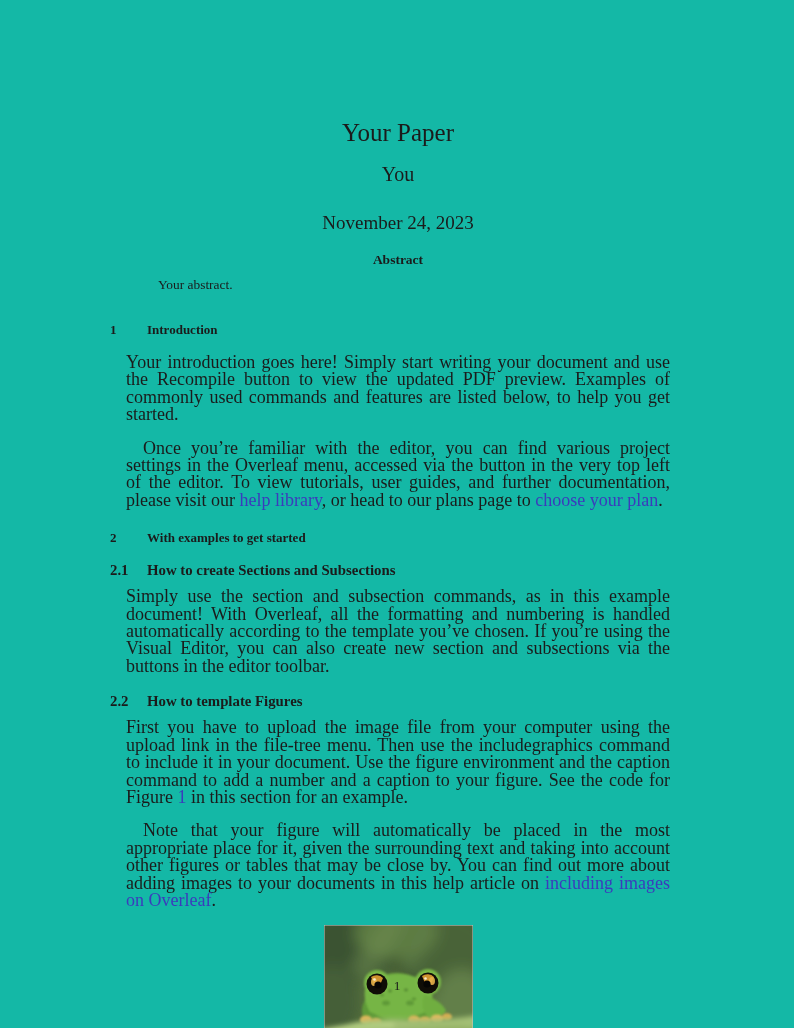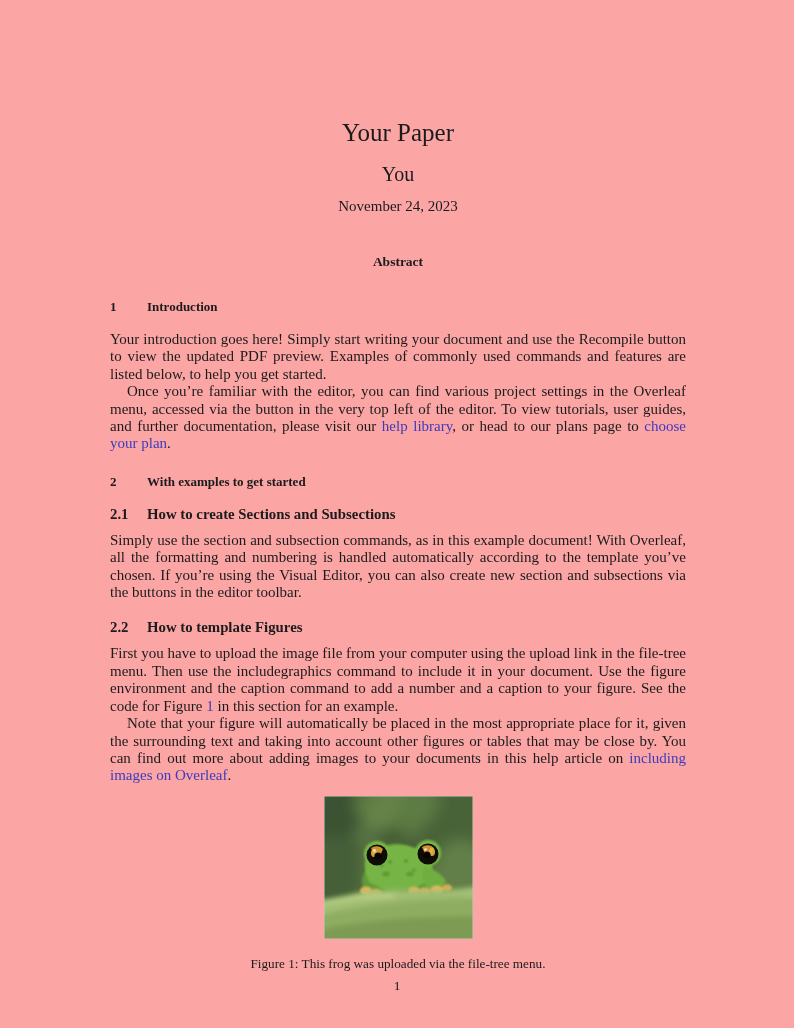--- a/index.html
+++ b/index.html
@@ -1,20 +1,20 @@
 <!DOCTYPE html>
 <html><head>
 <meta charset="utf-8">
 <style>
   html, body { margin: 0; padding: 0; background: #ffffff; }
   .page {
     position: relative;
     width: 794px;
     height: 1028px;
-    background: #fca5a5;
+    background: #14b8a6;
     font-family: "Liberation Serif", serif;
     color: #1b1b1b;
     overflow: hidden;
   }
   .content {
     position: absolute;
     left: 110px;
     top: 0;
     width: 576px;
   }
@@ -25,27 +25,27 @@
     font-weight: 400;
     line-height: 30px;
   }
   .doc-author {
     margin-top: 17px;
     text-align: center;
     font-size: 20px;
     line-height: 18px;
   }
   .doc-date {
-    margin-top: 14px;
-    text-align: center;
-    font-size: 15px;
+    margin-top: 31px;
+    text-align: center;
+    font-size: 19px;
     line-height: 18px;
   }
   .abstract-heading {
-    margin-top: 39px;
+    margin-top: 20px;
     text-align: center;
     font-size: 13.5px;
     font-weight: 700;
     line-height: 16px;
   }
   .abstract-text {
     margin: 8px 44px 0 48px;
     font-size: 13.4px;
     line-height: 17px;
   }
@@ -56,22 +56,22 @@
     line-height: 22px;
   }
   .h-sub {
     margin-top: 15px;
     font-size: 14.8px;
     font-weight: 700;
     line-height: 18px;
   }
   .sec-num { display: inline-block; min-width: 37px; }
   .body-par {
-    margin: 0;
-    font-size: 15px;
+    margin: 16px;
+    font-size: 18px;
     line-height: 17.4px;
     text-align: justify;
   }
   .mt-par { margin-top: 13px; }
   .indent { text-indent: 17px; }
   a.doclink { color: #3b3bbd; text-decoration: none; cursor: pointer; }
   .figure-block { margin-top: 11px; text-align: center; }
   .figure-image {
     display: inline-block;
     width: 149px;
@@ -97,20 +97,21 @@
 <body>
 
 <div class="page">
   <div class="content">
 
     <h1 class="doc-title">Your Paper</h1>
     <div class="doc-author">You</div>
     <div class="doc-date">November 24, 2023</div>
 
     <div class="abstract-heading">Abstract</div>
+    <p class="abstract-text">Your abstract.</p>
 
     <div class="h-sec">
       <span class="sec-num">1</span><span>Introduction</span>
     </div>
     <p class="body-par mt-par">Your introduction goes here! Simply start writing your document and use the Recompile button to view the updated PDF preview. Examples of commonly used commands and features are listed below, to help you get started.</p>
     <p class="body-par indent"><span>Once you’re familiar with the editor, you can find various project settings in the Overleaf menu, accessed via the button in the very top left of the editor. To view tutorials, user guides, and further documentation, please visit our </span><a class="doclink" href="#">help library</a><span>, or head to our plans page to </span><a class="doclink" href="#">choose your plan</a><span>.</span></p>
 
     <div class="h-sec" style="margin-top:18px;">
       <span class="sec-num">2</span><span>With examples to get started</span>
     </div>

